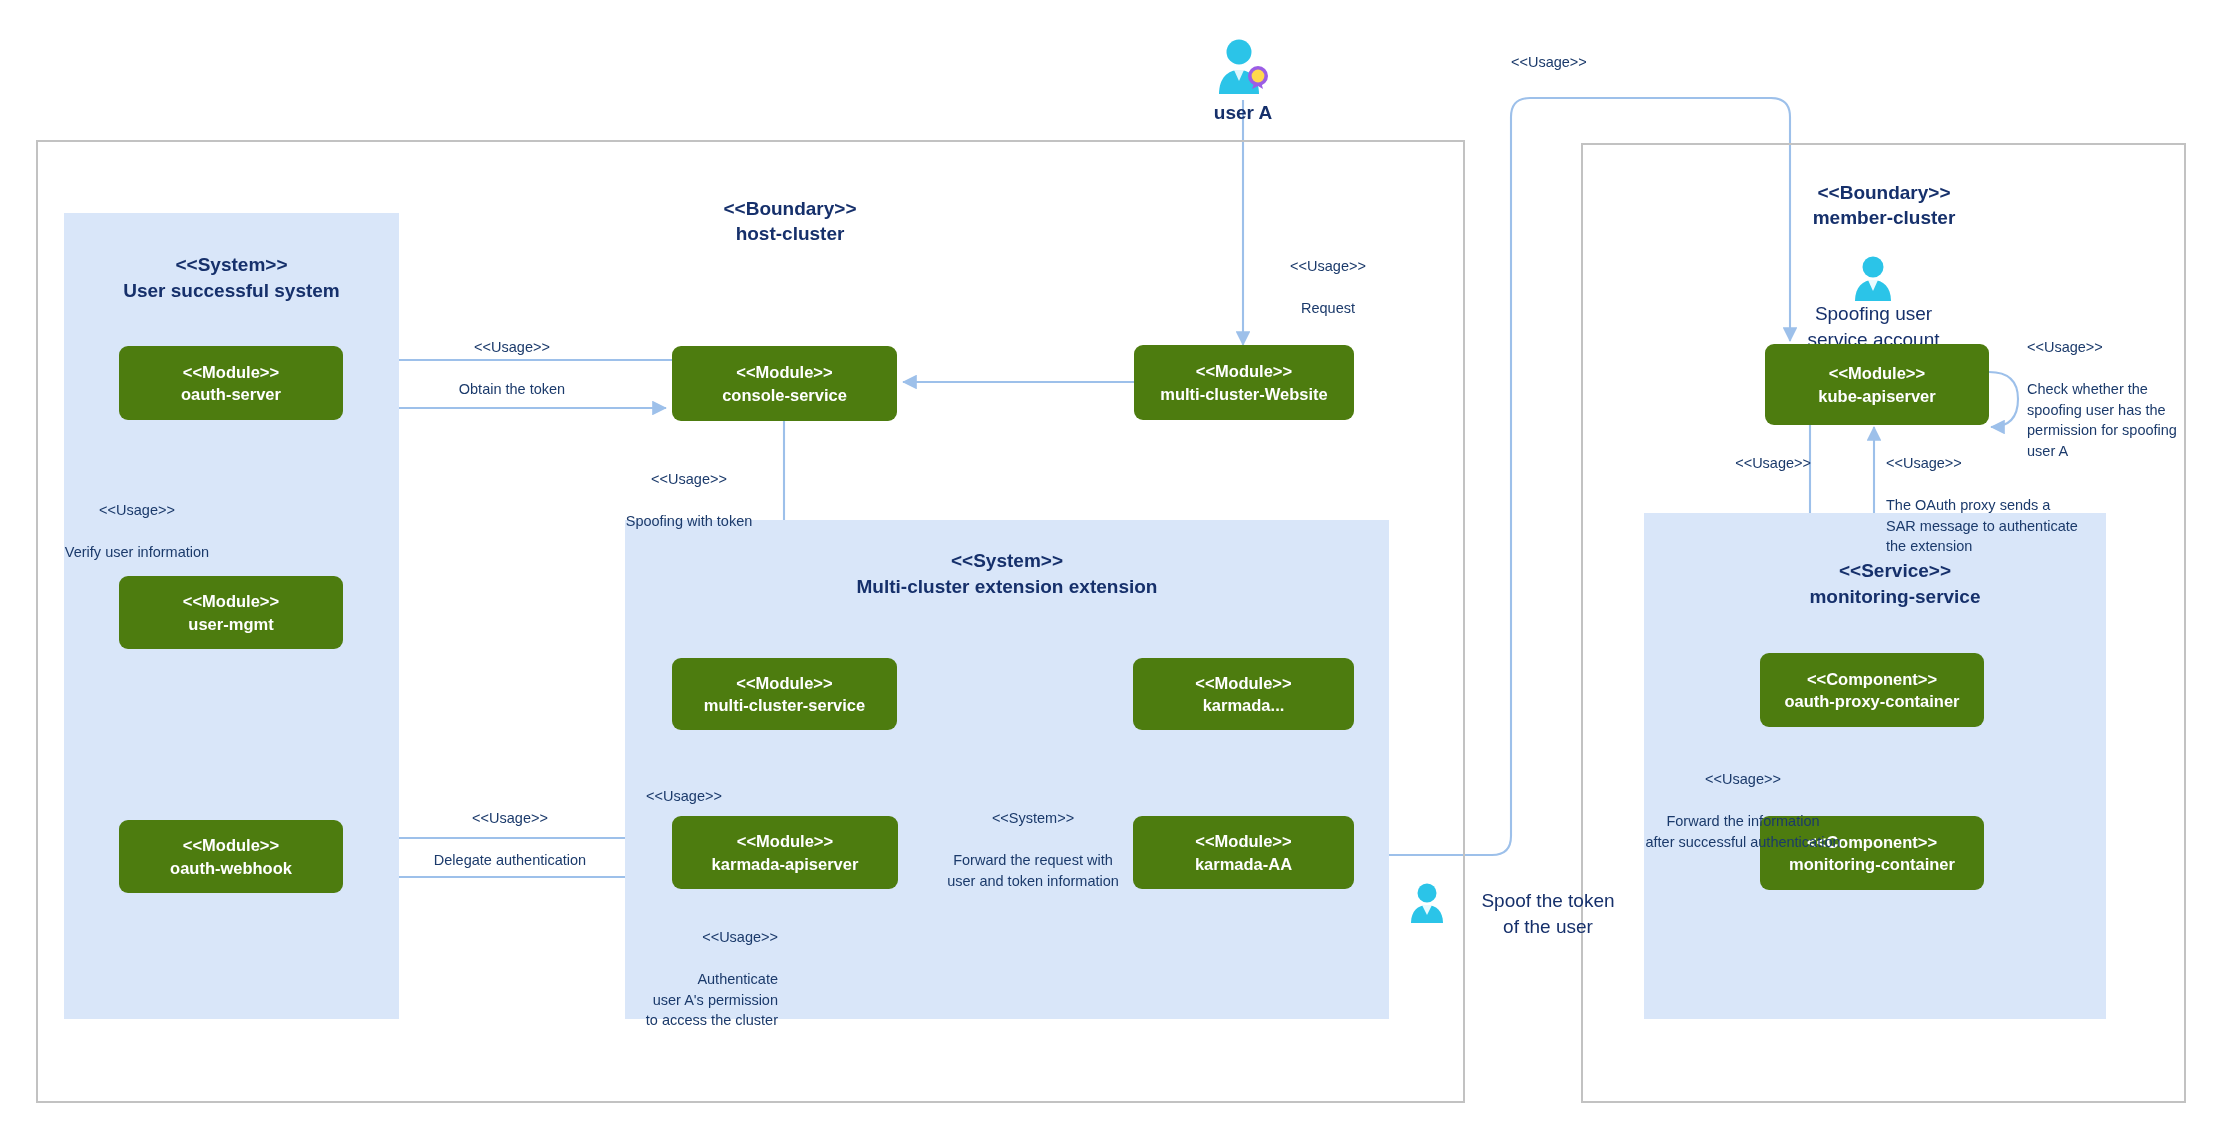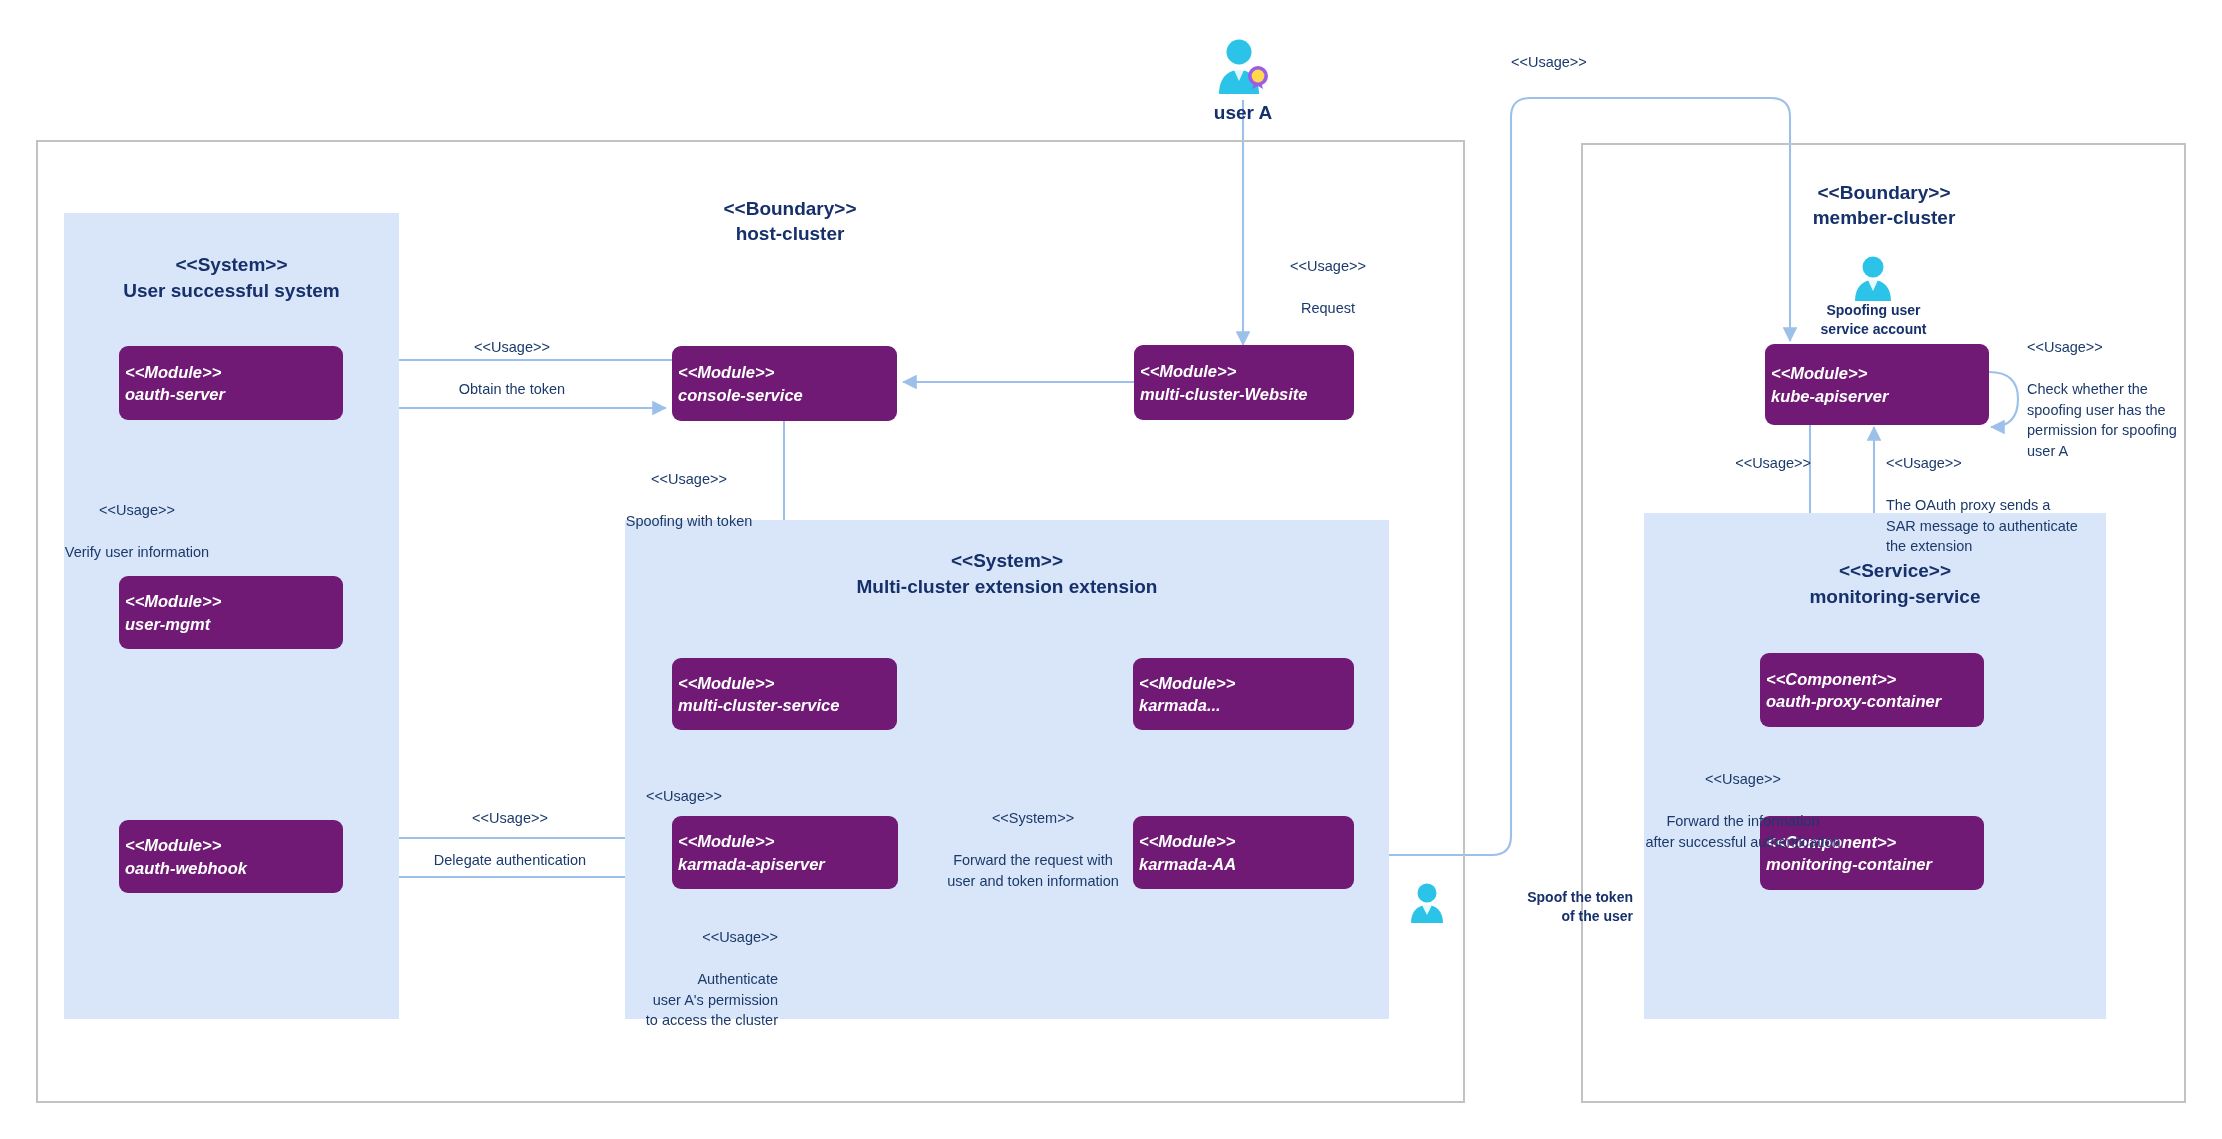--- a/index.html
+++ b/index.html
@@ -51,34 +51,33 @@
     font-weight: bold;
     font-size: 19px;
     line-height: 1.35;
     white-space: nowrap;
   }
   .panel-title .stereo { display: block; }
 
   
   .node {
     position: absolute;
-    background: #701a75;
+    background: #4d7c0f;
     border-radius: 9px;
     color: #ffffff;
     font-weight: bold;
     font-size: 16.5px;
     line-height: 1.34;
     display: flex;
     flex-direction: column;
-    align-items: flex-start;
+    align-items: center;
     justify-content: center;
     text-align: center;
     box-sizing: border-box;
     padding: 4px 6px;
-    font-style: italic;
   }
   .node .stereo { display: block; font-weight: bold; }
   .node .nm { display: block; font-weight: bold; }
 
   
   .elabel {
     position: absolute;
     color: #1b3a6b;
     font-size: 14.5px;
     line-height: 1.44;
@@ -96,24 +95,23 @@
     font-size: 14.5px;
     line-height: 1.62;
     white-space: pre-line;
   }
 
   
   .actor-label {
     position: absolute;
     text-align: center;
     color: #16306b;
-    font-size: 14px;
+    font-size: 19px;
     line-height: 1.35;
     white-space: pre-line;
-    font-weight: bold;
   }
   .actor-label.big {
     font-weight: bold;
     font-size: 19px;
   }
   .actor-icon { position: absolute; }
 
   svg.wires {
     position: absolute;
     left: 0; top: 0;
@@ -223,21 +221,21 @@
   <div class="actor-label" style="left:1771px; top:301px; width:205px;">Spoofing user
 service account</div>
 
   <div class="actor-icon" style="left:1408px; top:882px; width:38px; height:42px;">
     <svg width="38" height="42" viewBox="0 0 38 42" xmlns="http://www.w3.org/2000/svg">
       <circle cx="19" cy="11" r="9.5" fill="#2bc4e8"></circle>
       <path d="M 3 41 C 3 29 10 23 19 23 C 28 23 35 29 35 41 Z" fill="#2bc4e8"></path>
       <path d="M 14 23 L 19 33 L 24 23 Z" fill="#eafbff"></path>
     </svg>
   </div>
-  <div class="actor-label el" style="left:1463px; top:888px; width:170px; text-align:right;">Spoof the token
+  <div class="actor-label el" style="left:1463px; top:888px; width:170px; text-align:center;">Spoof the token
 of the user</div>
 
   <div class="node" style="left:119px; top:346px; width:224px; height:74px;">
     <span class="stereo">&lt;&lt;Module&gt;&gt;</span>
     <span class="nm">oauth-server</span>
   </div>
 
   <div class="node" style="left:119px; top:576px; width:224px; height:73px;">
     <span class="stereo">&lt;&lt;Module&gt;&gt;</span>
     <span class="nm">user-mgmt</span>

